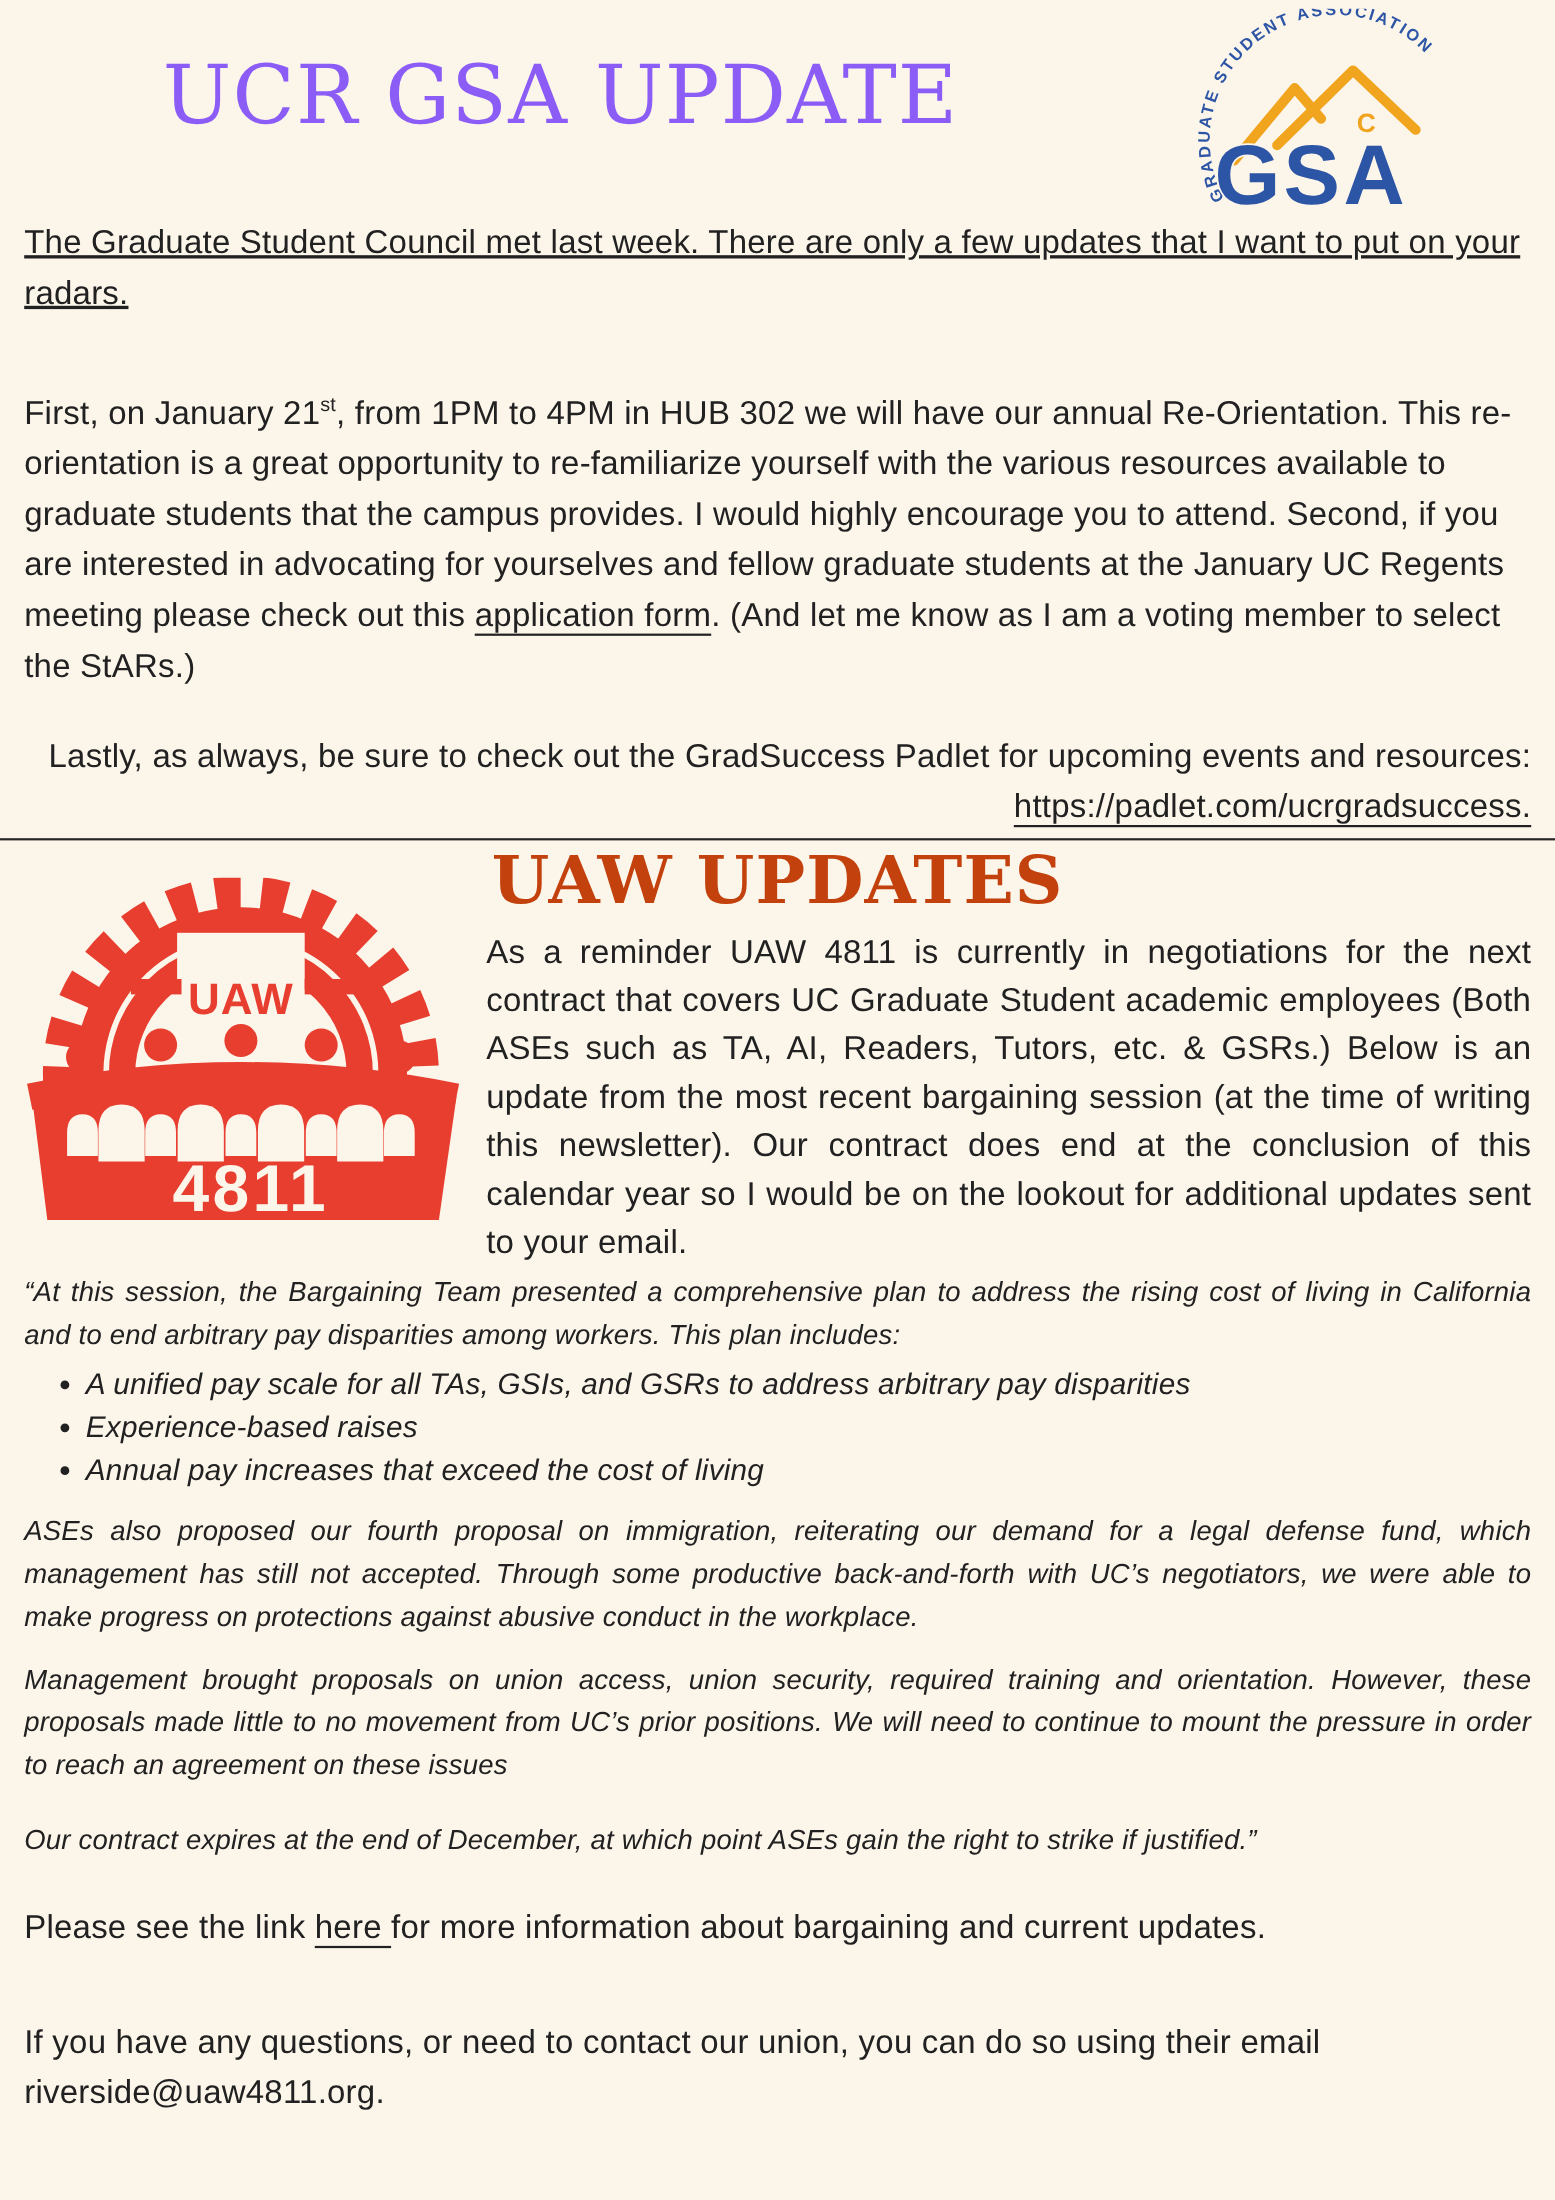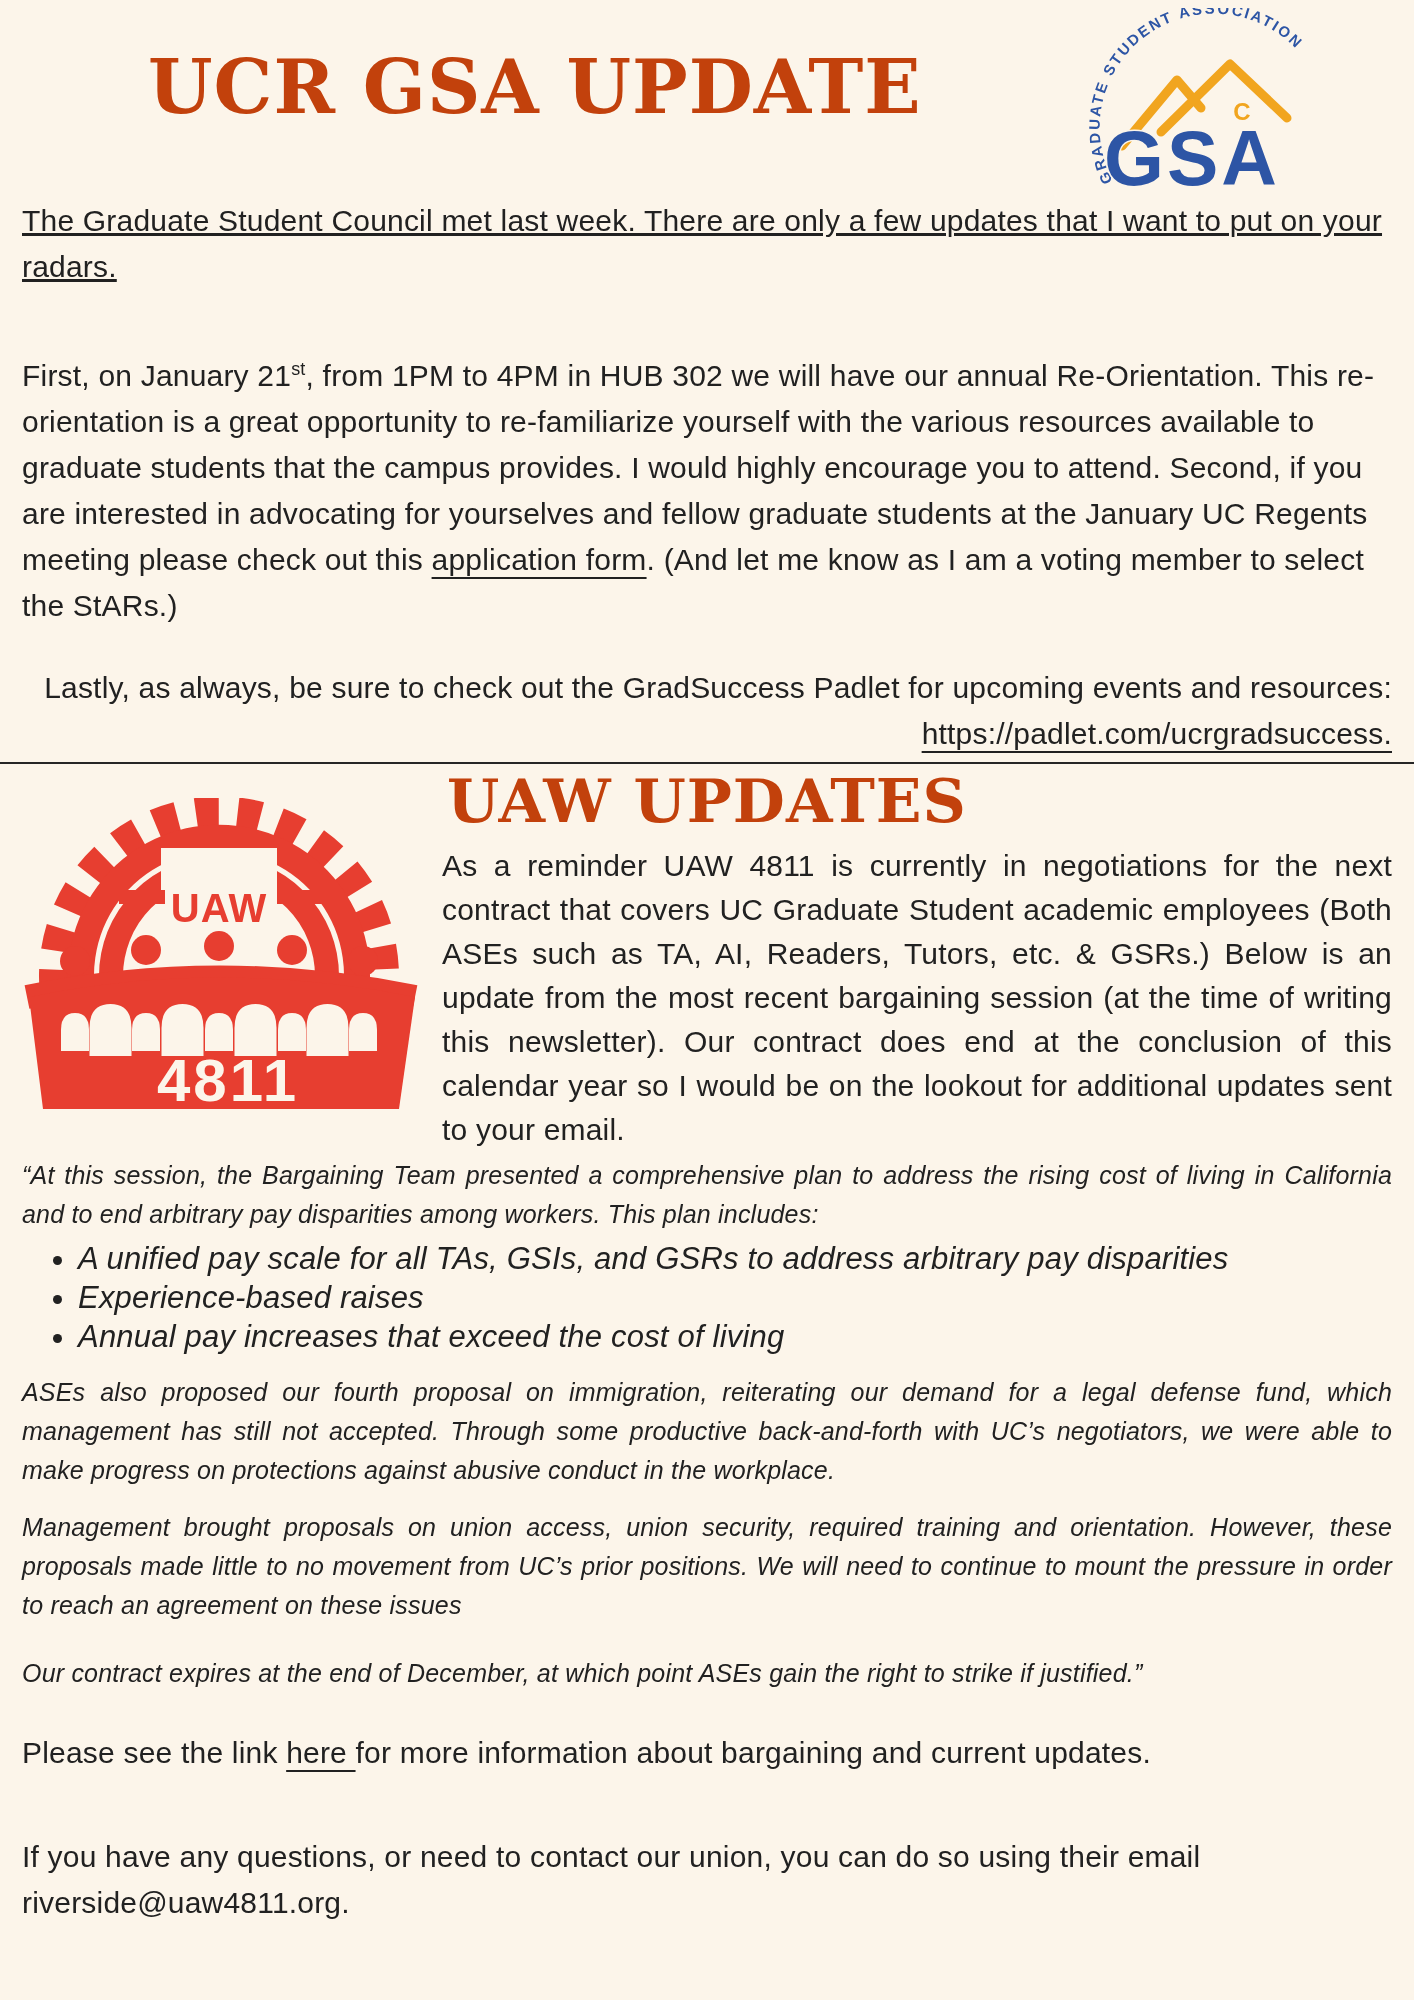--- a/index.html
+++ b/index.html
@@ -9,21 +9,21 @@
     background: #fcf5ea;
     color: #212121;
     font-family: "Liberation Sans", sans-serif;
     overflow: hidden;
     position: relative;
   }
   .header { position: relative; height: 188px; }
   h1.title {
     margin: 0; padding: 44px 0 0 148px;
     font-family: "DejaVu Serif", serif;
-    font-size: 74px; font-weight: 700; letter-spacing: 1px; color: #c2410c;
+    font-size: 74px; font-weight: 400; letter-spacing: 1px; color: #8b5cf6;
   }
   .gsa-logo { position: absolute; top: 8px; right: 50px; }
   .content { padding: 0 22px; }
   .body-text { font-size: 30px; line-height: 46px; margin: 0; letter-spacing: 0.2px; }
   .p1 { margin-top: 10px; text-decoration: underline; }
   .p2 { margin-top: 63px; }
   .p3 { margin-top: 36px; text-align: right; }
   hr.divider { border: none; border-top: 2px solid #262626; margin: 5px 0 0 0; }
   .uaw { position: relative; padding: 0 22px; }
   h2.uaw-title {
@@ -31,21 +31,21 @@
     font-family: "DejaVu Serif", serif;
     font-size: 60px; font-weight: 600; color: #c2410c; letter-spacing: 1px;
   }
   .uaw-logo { position: absolute; left: 23px; top: 32px; }
   .intro { margin-top: 8px; line-height: 44px; }
   .logo-spacer { float: left; width: 420px; height: 294px; }
   .justify { text-align: justify; }
   .quote { font-size: 25px; line-height: 39px; font-style: italic; margin: 0; letter-spacing: 0.2px; }
   .q1 { margin-top: 4px; }
   ul.plan-list { margin: 5px 0 0 0; padding-left: 56px; }
-  ul.plan-list li { font-size: 31px; line-height: 39px; font-style: italic; letter-spacing: 0.2px; }
+  ul.plan-list li { font-size: 27px; line-height: 39px; font-style: italic; letter-spacing: 0.2px; }
   .q2 { margin-top: 17px; }
   .q3 { margin-top: 18px; }
   .q4 { margin-top: 29px; }
   .link-para { margin-top: 37px; }
   .contact { margin-top: 58px; }
   a.inline-link {
     color: inherit; text-decoration: underline;
     text-underline-offset: 7px; text-decoration-thickness: 2px;
   }
   sup.ord { font-size: 18px; line-height: 0; }

